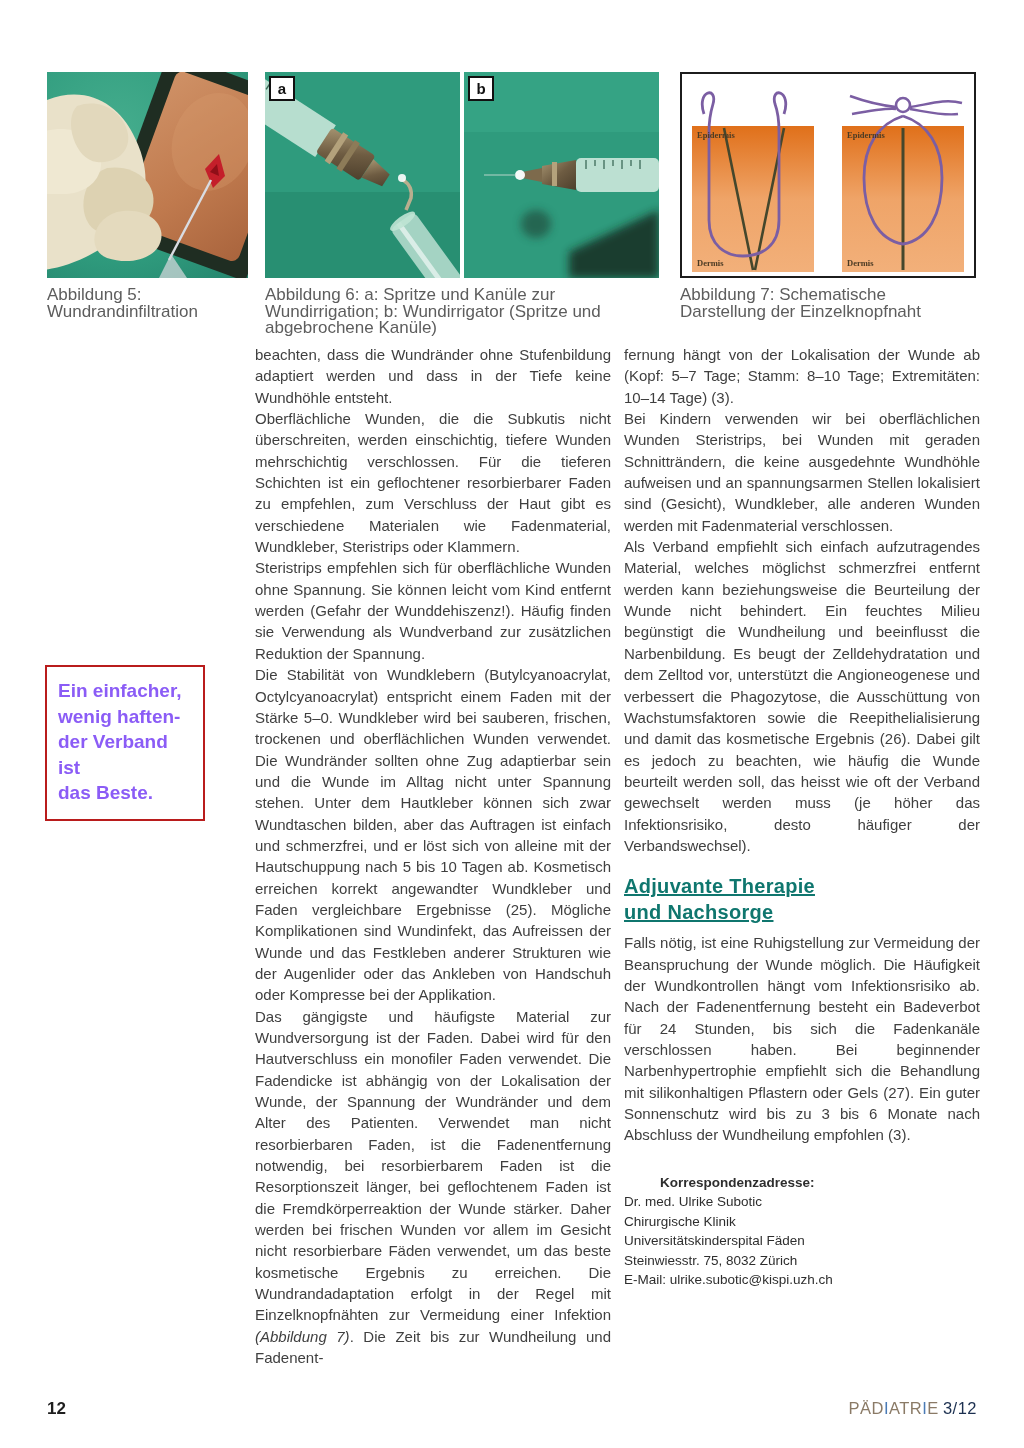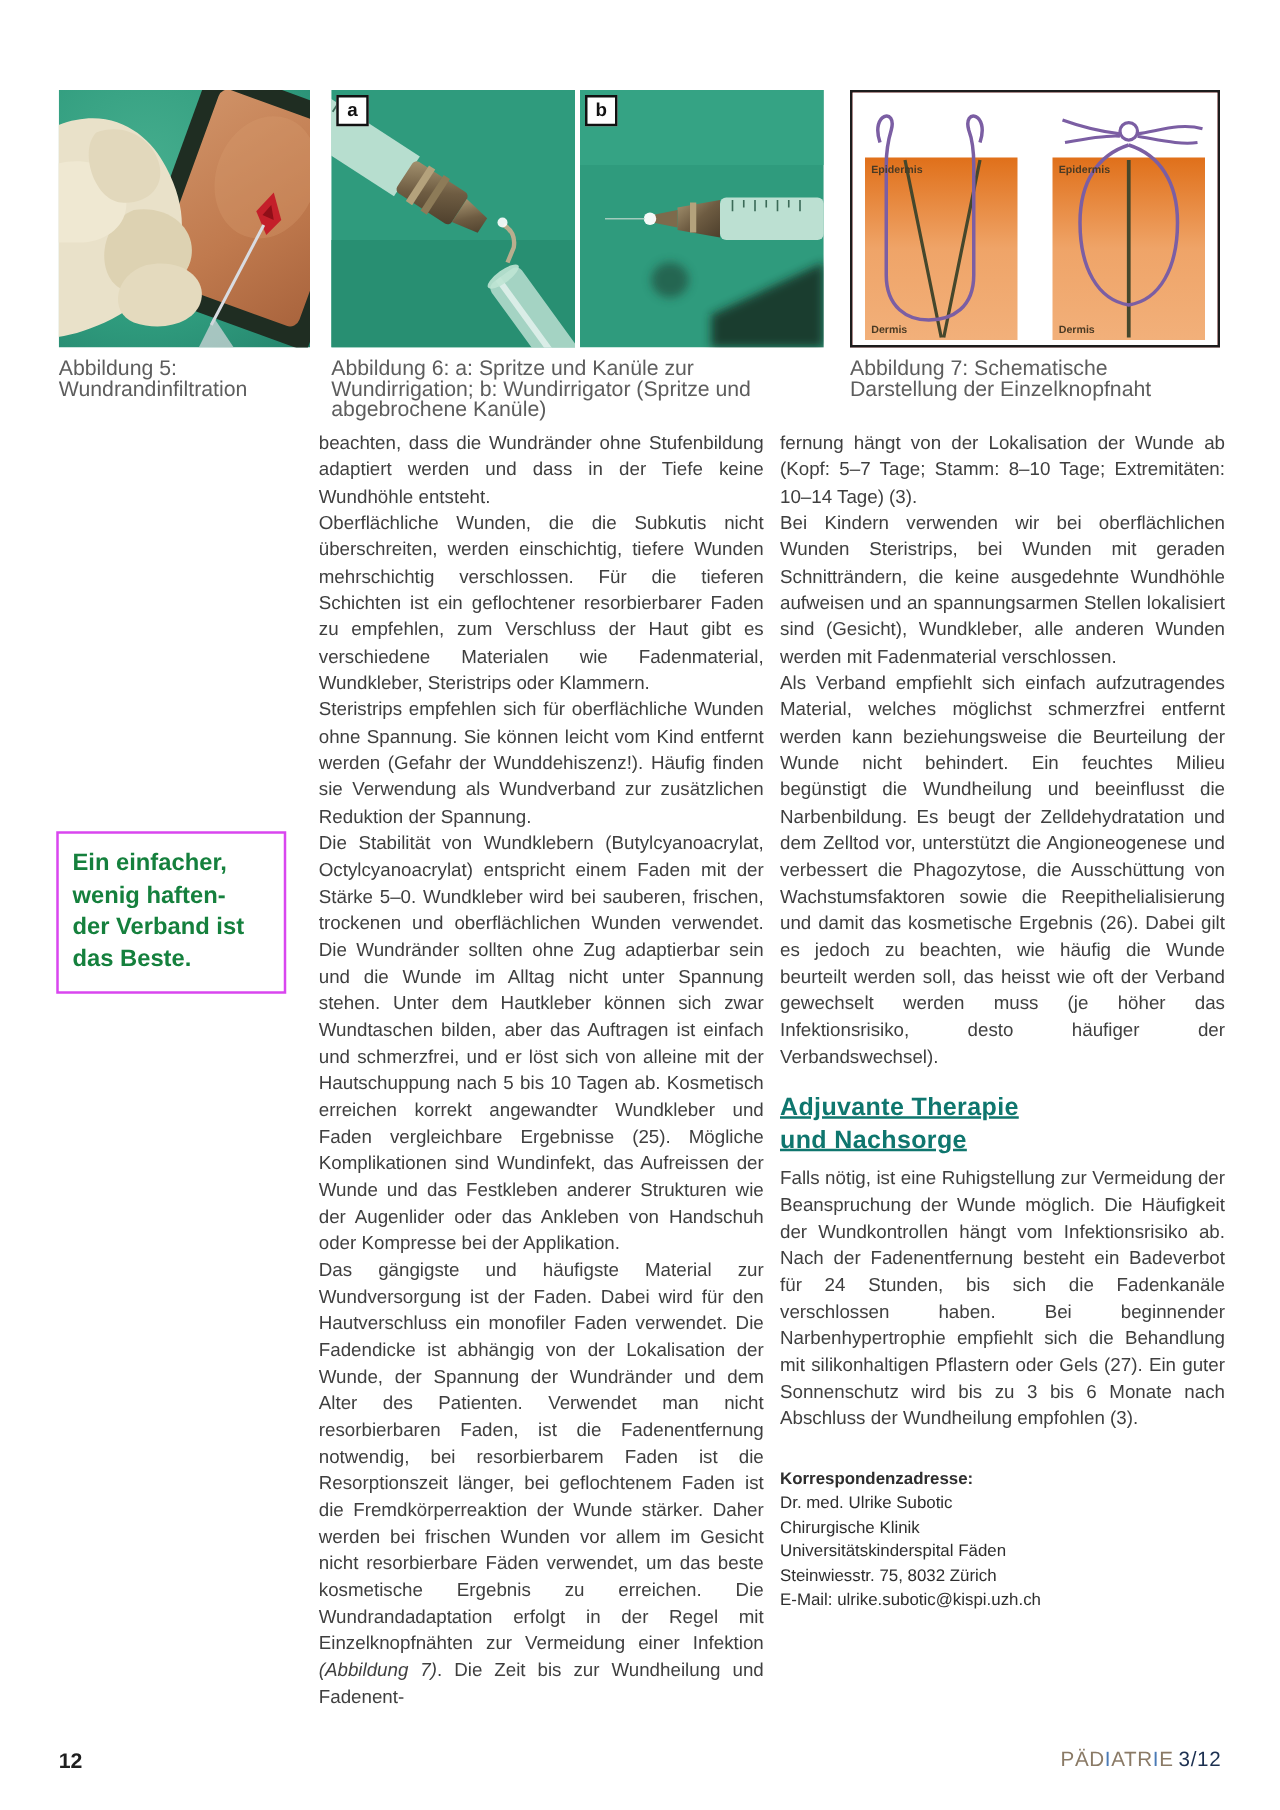--- a/index.html
+++ b/index.html
@@ -22,55 +22,55 @@
   .fig svg{display:block;}
   #fig5{left:47px;width:201px;height:206px;}
   #fig6{left:265px;width:394px;height:206px;}
   #fig6 .panels{display:flex;gap:4px;background:#fff;}
   .panel{position:relative;}
   .panel-tag{
     position:absolute;top:4px;left:4px;width:22px;height:21px;background:#fff;
     border:2px solid #111;color:#111;font-weight:bold;font-size:15px;
     display:flex;align-items:center;justify-content:center;line-height:1;
   }
-  #fig7{left:680px;width:292px;height:202px;background:#fca5a5;border:2px solid #1c1c1c;}
+  #fig7{left:680px;width:292px;height:202px;background:#a16207;border:2px solid #1c1c1c;font-family:Liberation Serif, serif;}
   .caption{
     position:absolute;top:287px;font-size:17px;line-height:16.5px;
     color:#5d5d5d;
   }
   #cap5{left:47px;width:205px;}
   #cap6{left:265px;width:385px;}
   #cap7{left:680px;width:296px;}
   
   .pullquote{
-    position:absolute;left:45px;top:665px;width:184px;
-    border:2px solid #d946ef;box-sizing:border-box;
+    position:absolute;left:45px;top:665px;width:160px;
+    border:2px solid #b91c1c;box-sizing:border-box;
     padding:11px 8px 13px 11px;
-    color:#15803d;font-weight:bold;font-size:19px;line-height:25.5px;
+    color:#8b5cf6;font-weight:bold;font-size:19px;line-height:25.5px;
     white-space:pre-line;
   }
   
   .col{
     position:absolute;top:344px;width:356px;
     font-size:15px;line-height:21.35px;color:#3f3f3f;
     text-align:justify;hyphens:auto;-webkit-hyphens:auto;
   }
   #col-left{left:255px;}
   #col-right{left:624px;}
   .col p{margin:0;}
   .col em{font-style:italic;}
   .sec-heading{
     font-weight:bold;font-size:20px;line-height:26px;color:#0f766e;
     margin:17px 0 7px 0 !important;text-align:left;white-space:pre-line;letter-spacing:.3px;text-decoration:underline;
   }
   .correspondence{
     margin-top:27px !important;text-align:left;
     font-size:13.5px;line-height:19.5px;color:#2e2e2e;
   }
-  .correspondence .c-title{font-weight:bold;}
+  .correspondence .c-title{font-weight:bold;margin-left:36px;}
   
   .footer-page{
     position:absolute;left:47px;top:1399px;font-size:17px;font-weight:bold;color:#1f1f1f;
   }
   .footer-brand{
     position:absolute;right:47px;top:1399px;font-size:16.5px;font-weight:normal;
     letter-spacing:.5px;color:#8a7a66;
   }
   .footer-brand .bi{color:#4a7ab5;}
   .footer-brand .issue{color:#1c3050;margin-left:4px;}

